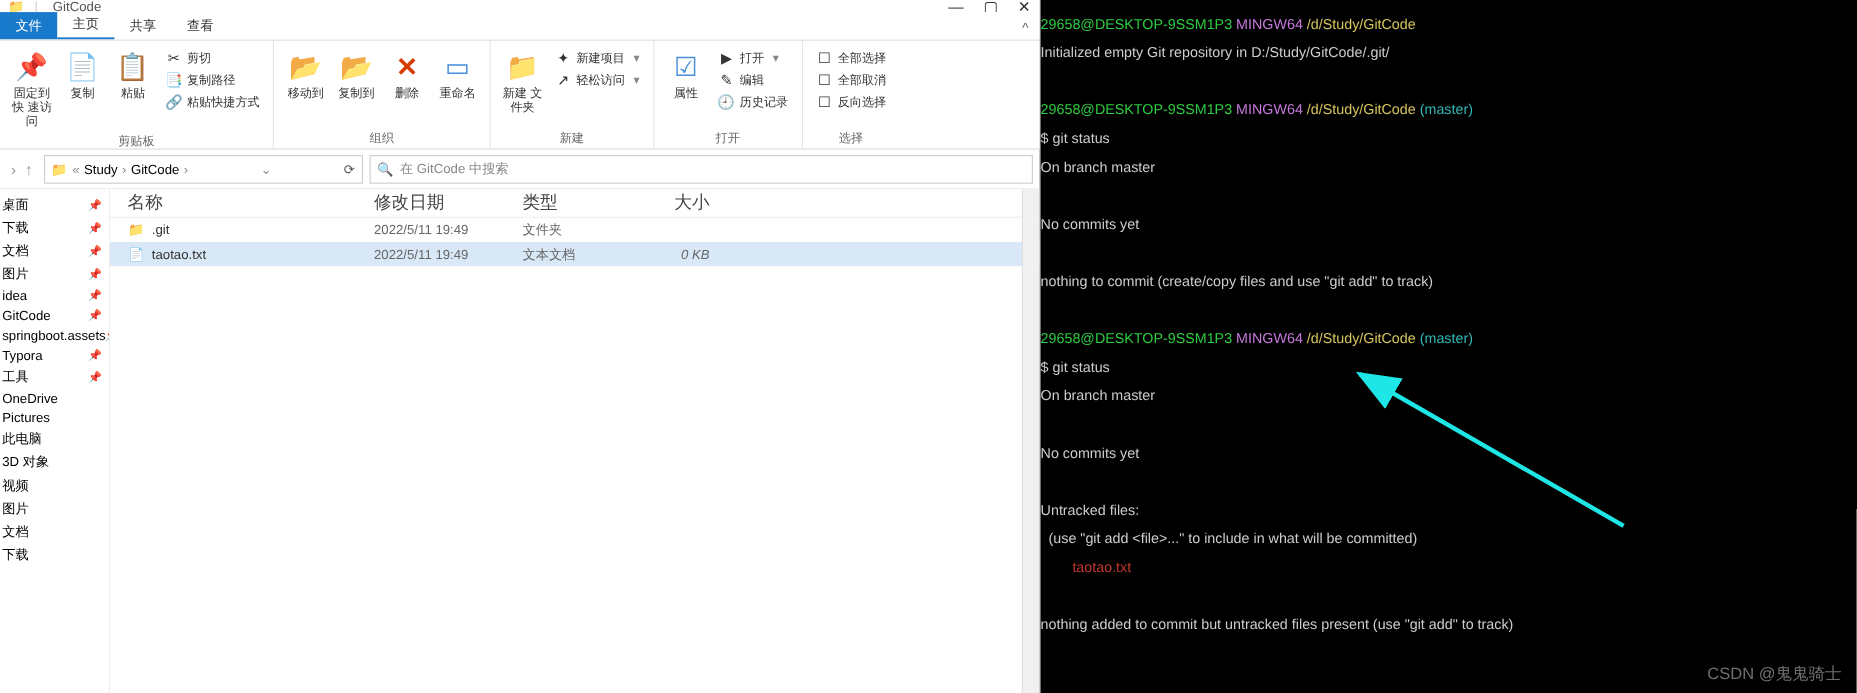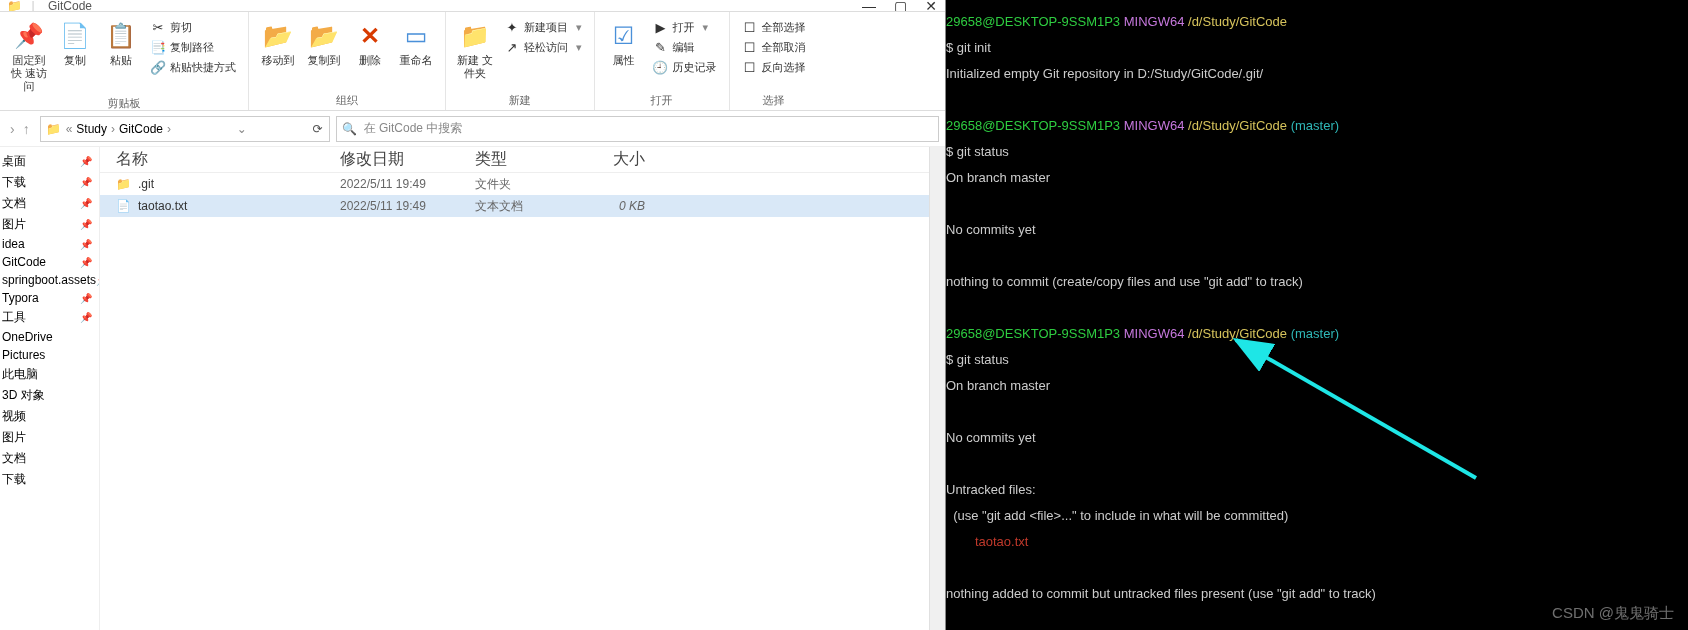--- a/index.html
+++ b/index.html
@@ -93,20 +93,27 @@
       <span style="color:#ccc">|</span>
     </div>
     <span>GitCode</span>
     <div class="winbtns">
       <span>—</span>
       <span>▢</span>
       <span>✕</span>
     </div>
   </div>
 
+  <div class="tabs">
+    <div class="file">文件</div>
+    <div class="tab" style="border-bottom:2px solid #1979ca">主页</div>
+    <div class="tab">共享</div>
+    <div class="tab">查看</div>
+    <div class="expand">^</div>
+  </div>
 
   <div class="ribbon">
 
     <div class="ribbon-group">
       <div class="items">
         <div class="big-btn">
           <div class="ico">📌</div>
           <div class="txt">固定到快
 速访问</div>
         </div>
@@ -339,21 +346,20 @@
           </div>
         </div>
       <div class="vscroll"></div>
     </div>
   </div>
 
 </div>
 
 <div class="terminal">
 <div class="line"><span class="t-green">29658@DESKTOP-9SSM1P3</span> <span class="t-purple">MINGW64</span> <span class="t-yellow">/d/Study/GitCode</span></div>
-<div class="line t-white">$ git init</div>
 <div class="line t-white">Initialized empty Git repository in D:/Study/GitCode/.git/</div>
 <div class="line"> </div>
 <div class="line"><span class="t-green">29658@DESKTOP-9SSM1P3</span> <span class="t-purple">MINGW64</span> <span class="t-yellow">/d/Study/GitCode</span> <span class="t-cyan">(master)</span></div>
 <div class="line t-white">$ git status</div>
 <div class="line t-white">On branch master</div>
 <div class="line"> </div>
 <div class="line t-white">No commits yet</div>
 <div class="line"> </div>
 <div class="line t-white">nothing to commit (create/copy files and use "git add" to track)</div>
 <div class="line"> </div>

